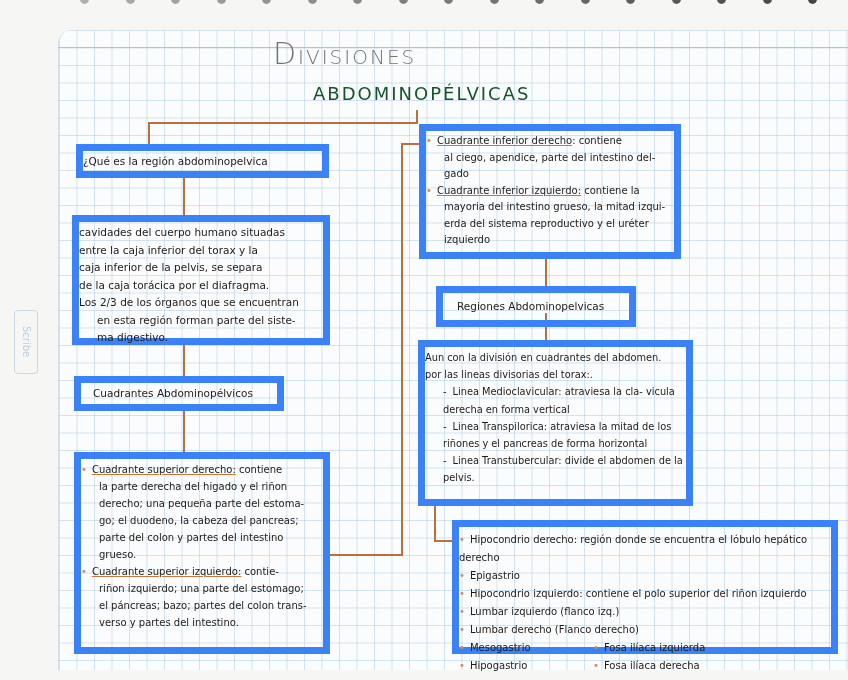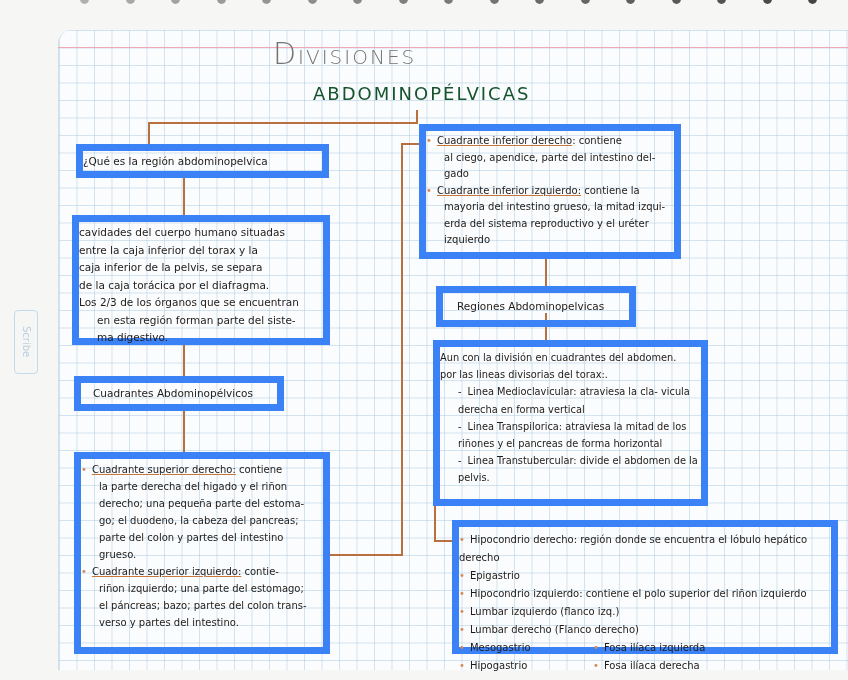--- a/index.html
+++ b/index.html
@@ -136,21 +136,21 @@
   <span class="item"><span class="bullet">•</span><span class="uline">Cuadrante inferior izquierdo:</span> <span>contiene la</span></span>
   <span class="item indent">mayoria del intestino grueso, la mitad izqui-</span>
   <span class="item indent">erda del sistema reproductivo y el uréter</span>
   <span class="item indent">izquierdo</span>
 </div>
 
 <div class="box" style="left:436px;top:286px;width:200px;height:41px;display:flex;align-items:center;padding-left:14px;">
   <span>Regiones Abdominopelvicas</span>
 </div>
 
-<div class="box" style="left:418px;top:340px;width:275px;height:166px;font-size:9.8px;line-height:17.2px;margin-left:15px;">
+<div class="box" style="left:418px;top:340px;width:275px;height:166px;font-size:9.8px;line-height:17.2px;">
   <span class="item">Aun con la división en cuadrantes del abdomen.</span>
   <span class="item">por las lineas divisorias del torax:.</span>
   <span class="item indent"><span class="dash">-</span><span>Linea Medioclavicular</span><span>: atraviesa la cla- vicula derecha en forma vertical</span></span>
   <span class="item indent"><span class="dash">-</span><span>Linea Transpilorica</span><span>: atraviesa la mitad de los riñones y el pancreas de forma horizontal</span></span>
   <span class="item indent"><span class="dash">-</span><span>Linea Transtubercular</span><span>: divide el abdomen de la pelvis.</span></span>
 </div>
 
 <div class="box" style="left:452px;top:520px;width:386px;height:134px;font-size:10px;line-height:18px;padding-top:4px;">
   <span class="item"><span class="bullet">•</span><span>Hipocondrio derecho: región donde se encuentra el lóbulo hepático derecho</span></span>
   <span class="item"><span class="bullet">•</span><span>Epigastrio</span></span>

